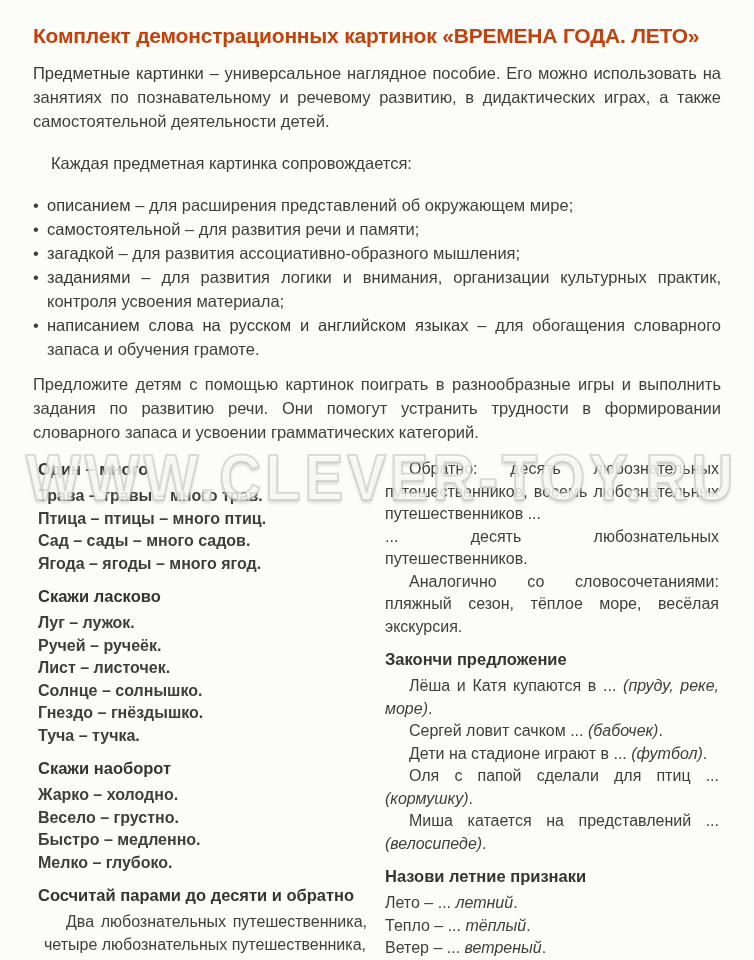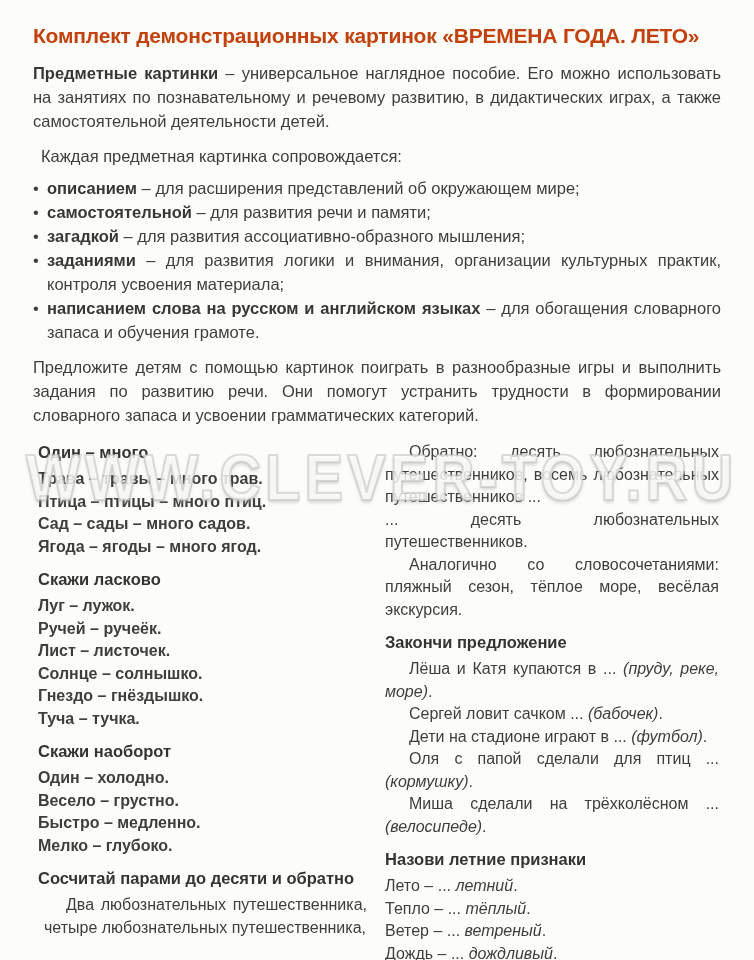--- a/index.html
+++ b/index.html
@@ -23,40 +23,40 @@
     white-space: nowrap;
     letter-spacing: -0.2px;
   }
 
   .body-par {
     font-size: 16.5px;
     line-height: 24px;
     text-align: justify;
     margin: 0 0 11px 0;
   }
-  .lead-par { margin: 8px; text-align: left; }
+  .lead-par { margin: 18px; text-align: left; }
 
   ul.bullets {
     list-style: none;
     margin: 1px 0 11px 0;
     padding: 0;
   }
   ul.bullets li {
     position: relative;
     padding-left: 14px;
     font-size: 16.5px;
     line-height: 24px;
     text-align: justify;
   }
   ul.bullets li .blt {
     position: absolute;
     left: 0;
     top: 0;
   }
-  b.run { font-weight: bold; color: #373737; }
+  b.run { font-weight: normal; color: #373737; }
 
   .columns {
     display: flex;
     gap: 18px;
     margin-top: 14px;
   }
   .col-left  { width: 334px; }
   .col-right { width: 334px; }
 
   .col-left .section { margin-left: 5px; }
@@ -152,21 +152,21 @@
           <p class="pair-line">Луг – лужок.</p>
           <p class="pair-line">Ручей – ручеёк.</p>
           <p class="pair-line">Лист – листочек.</p>
           <p class="pair-line">Солнце – солнышко.</p>
           <p class="pair-line">Гнездо – гнёздышко.</p>
           <p class="pair-line">Туча – тучка.</p>
         </div>
 
         <div class="section">
           <h2 class="sec-h">Скажи наоборот</h2>
-          <p class="pair-line">Один – холодно.</p>
+          <p class="pair-line">Жарко – холодно.</p>
           <p class="pair-line">Весело – грустно.</p>
           <p class="pair-line">Быстро – медленно.</p>
           <p class="pair-line">Мелко – глубоко.</p>
         </div>
 
         <div class="section">
           <h2 class="sec-h">Сосчитай парами до десяти и обратно</h2>
           <p class="count-par">Два любознательных путешественника, четыре любознательных путешественника,</p>
         </div>
 
@@ -177,21 +177,21 @@
         <p class="rc ind">Обратно: десять любознательных путешественников, восемь любознательных путешественников ...</p>
         <p class="rc">... десять любознательных путешественников.</p>
         <p class="rc ind">Аналогично со словосочетаниями: пляжный сезон, тёплое море, весёлая экскурсия.</p>
 
         <div class="section">
           <h2 class="sec-h">Закончи предложение</h2>
           <p class="rc ind"><span>Лёша и Катя купаются в ... </span><i class="ans">(пруду, реке, море)</i><span>.</span></p>
           <p class="rc ind"><span>Сергей ловит сачком ... </span><i class="ans">(бабочек)</i><span>.</span></p>
           <p class="rc ind"><span>Дети на стадионе играют в ... </span><i class="ans">(футбол)</i><span>.</span></p>
           <p class="rc ind"><span>Оля с папой сделали для птиц ... </span><i class="ans">(кормушку)</i><span>.</span></p>
-          <p class="rc ind"><span>Миша сделали на трёхколёсном ... </span><i class="ans">(велосипеде)</i><span>.</span></p>
+          <p class="rc ind"><span>Миша катается на представлений ... </span><i class="ans">(велосипеде)</i><span>.</span></p>
         </div>
 
         <div class="section">
           <h2 class="sec-h">Назови летние признаки</h2>
           <p class="rc"><span>Лето – ... </span><i class="ans">летний</i><span>.</span></p>
           <p class="rc"><span>Тепло – ... </span><i class="ans">тёплый</i><span>.</span></p>
           <p class="rc"><span>Ветер – ... </span><i class="ans">ветреный</i><span>.</span></p>
           <p class="rc"><span>Дождь – ... </span><i class="ans">дождливый</i><span>.</span></p>
           <p class="rc"></p>
         </div>

